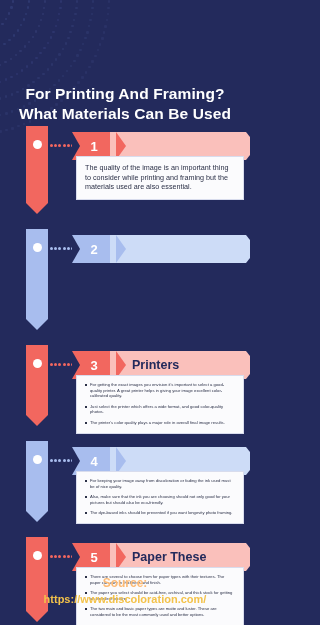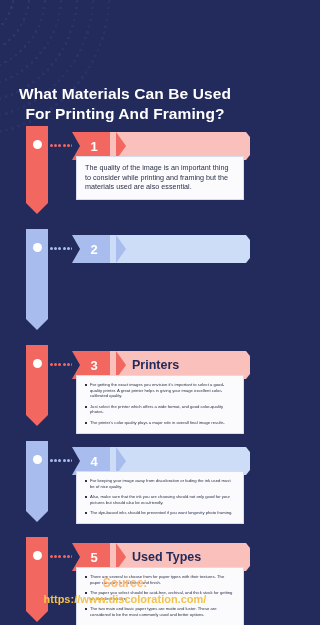--- a/index.html
+++ b/index.html
@@ -241,22 +241,22 @@
       <span style="width: 2.4px; height: 2.4px; left: 80.7437px; top: 166.136px; opacity: 0.38;"></span>
       <span style="width: 2.4px; height: 2.4px; left: 75.0235px; top: 168.734px; opacity: 0.38;"></span>
       <span style="width: 2.4px; height: 2.4px; left: 69.1925px; top: 171.073px; opacity: 0.38;"></span>
       <span style="width: 2.4px; height: 2.4px; left: 63.2624px; top: 173.148px; opacity: 0.38;"></span>
       <span style="width: 2.4px; height: 2.4px; left: 57.2452px; top: 174.955px; opacity: 0.38;"></span>
       <span style="width: 2.4px; height: 2.4px; left: 51.1529px; top: 176.49px; opacity: 0.38;"></span>
     </div>
   <div class="dots dots-br"></div>
 
   <div class="title">
+    <span class="l">For Printing And Framing?</span>
     <span class="l">What Materials Can Be Used</span>
-    <span class="l">For Printing And Framing?</span>
   </div>
 
   <div class="sections" id="sections">
       <div class="section" style="height: 95px;">
         <div class="ribbon" style="height: 89px;">
           <div class="body" style="background: rgb(242, 103, 95); height: 77px;"></div>
           <div class="tail" style="top: 77px; border-top: 11px solid rgb(242, 103, 95);"></div>
           <div class="dot"></div>
         </div>
         <div class="connector">
@@ -386,21 +386,21 @@
           <i style="left: 21px; background: rgb(242, 103, 95);"></i>
           <i style="left: 25.2px; background: rgb(242, 103, 95);"></i>
         </div>
         <div class="banner">
           <div class="bg" style="background: rgb(250, 192, 187);"></div>
           <div class="badge">
             <div class="num" style="background: rgb(242, 103, 95);">5</div>
             <div class="pt" style="border-left: 10px solid rgb(242, 103, 95);"></div>
             <div class="notch"></div>
           </div>
-          <div class="heading">Used Types</div>
+          <div class="heading">Paper These</div>
           <div style="position: absolute; right: -11px; top: 0px; width: 0px; height: 0px; border-top: 14px solid transparent; border-bottom: 14px solid transparent; border-left: 11px solid rgb(250, 192, 187);"></div>
         </div>
         <div class="card">
           <ul>
             <li>There are several to choose from for paper types with their textures. The paper can vary in thickness and finish.</li>
             <li>The paper you select should be acid-free, archival, and thick stock for getting an excellent picture.</li>
             <li>The two main and basic paper types are matte and luster. These are considered to be the most commonly used and better options.</li>
           </ul>
         </div>
       </div>

